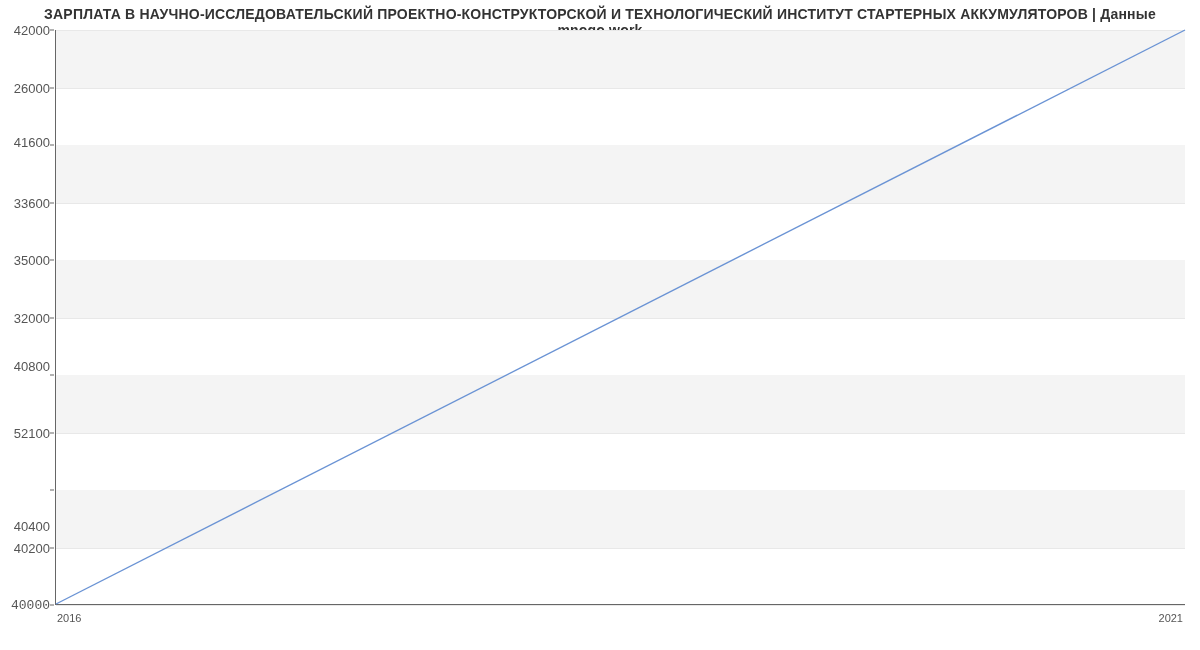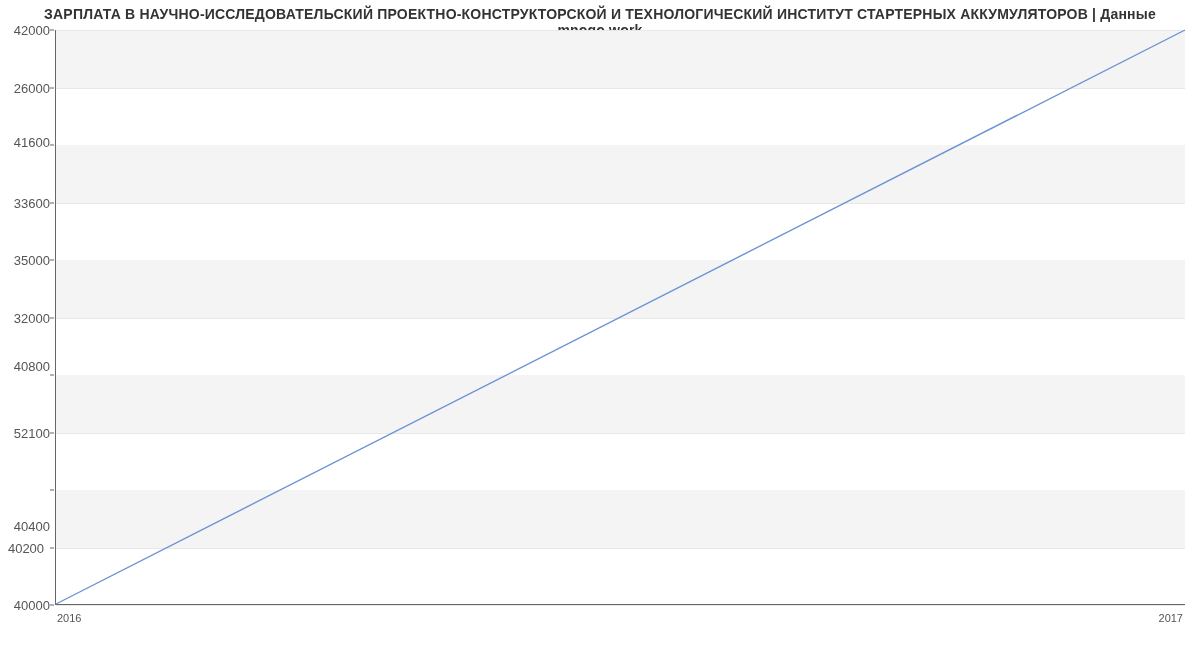--- a/index.html
+++ b/index.html
@@ -110,37 +110,37 @@
       <div class="grid-line" style="top: 575px;"></div>
       <div class="band" style="top: 115px; height: 57.5px;"></div>
       <div class="band" style="top: 230px; height: 57.5px;"></div>
       <div class="band" style="top: 345px; height: 57.5px;"></div>
       <div class="band" style="top: 460px; height: 57.5px;"></div>
     <svg class="line-layer" viewBox="0 0 1130 575" preserveAspectRatio="none">
       <path class="data-line" d="M0 575 L1130 0" stroke="#6a93d4"></path>
     </svg>
   </div>
 
-<div class="y-tick" style="top: 605px;">40000</div>
+<div class="y-tick" style="top: 605px; font-family: Liberation Mono, monospace;">40000</div>
     <div class="y-tick-mark" style="top: 605px;"></div>
-    <div class="y-tick" style="top: 547.5px; text-align: center;">40200</div>
+    <div class="y-tick" style="top: 547.5px;">40200</div>
     <div class="y-tick-mark" style="top: 547.5px;"></div>
     <div class="y-tick" style="top: 490px; margin-top: 36px;">40400</div>
     <div class="y-tick-mark" style="top: 490px;"></div>
     <div class="y-tick" style="top: 432.5px;">52100</div>
     <div class="y-tick-mark" style="top: 432.5px;"></div>
     <div class="y-tick" style="top: 366px;">40800</div>
     <div class="y-tick-mark" style="top: 375px;"></div>
     <div class="y-tick" style="top: 317.5px;">32000</div>
     <div class="y-tick-mark" style="top: 317.5px;"></div>
     <div class="y-tick" style="top: 260px;">35000</div>
     <div class="y-tick-mark" style="top: 260px;"></div>
     <div class="y-tick" style="top: 202.5px;">33600</div>
     <div class="y-tick-mark" style="top: 202.5px;"></div>
     <div class="y-tick" style="top: 142px;">41600</div>
     <div class="y-tick-mark" style="top: 145px;"></div>
     <div class="y-tick" style="top: 87.5px;">26000</div>
     <div class="y-tick-mark" style="top: 87.5px;"></div>
     <div class="y-tick" style="top: 30px;">42000</div>
     <div class="y-tick-mark" style="top: 30px;"></div>
     <div class="x-tick" style="transform: translateX(0px); left: 57px;">2016</div>
-    <div class="x-tick" style="transform: translateX(-100%); left: 1183px;">2017</div>
+    <div class="x-tick" style="transform: translateX(-100%); left: 1183px;">2021</div>
   </div>
 
 </body></html>

